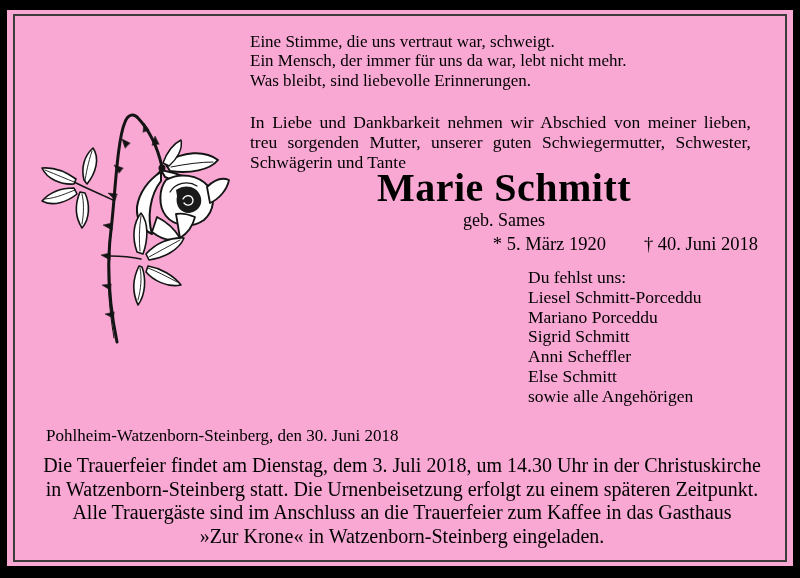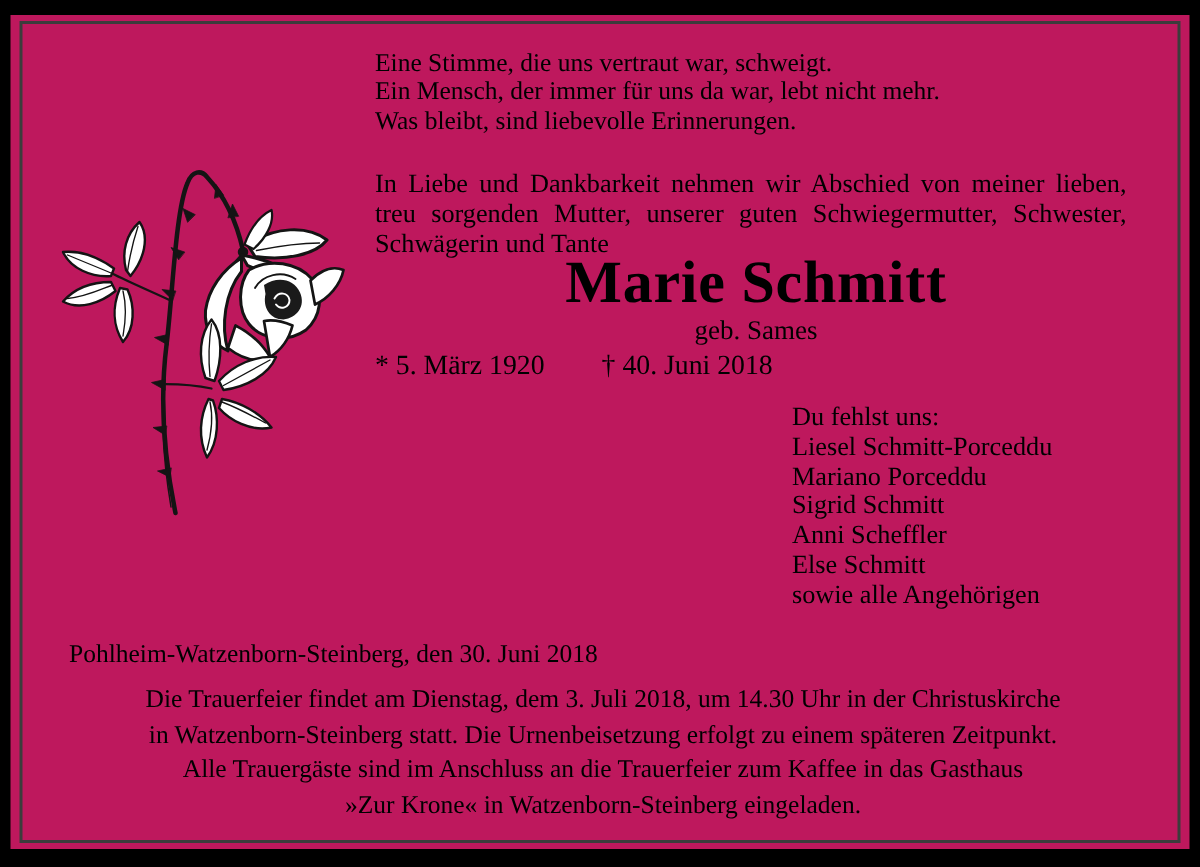--- a/index.html
+++ b/index.html
@@ -4,21 +4,21 @@
 <style>
   html, body {
     margin: 0;
     padding: 0;
     background: #ffffff;
   }
   .page {
     position: relative;
     width: 800px;
     height: 578px;
-    background: #be185d;
+    background: #f9a8d4;
     color: #000000;
     font-family: "Liberation Serif", "DejaVu Serif", serif;
     overflow: hidden;
   }
   
   .frame-outer {
     position: absolute;
     inset: 0;
     border-style: solid;
     border-color: #000000;
@@ -76,21 +76,21 @@
   }
   .maiden {
     font-size: 18px;
     line-height: 20px;
   }
   .dates {
     margin-top: 3px;
     font-size: 18.5px;
     line-height: 22px;
     display: flex;
-    justify-content: flex-start;
+    justify-content: flex-end;
     gap: 38px;
     white-space: nowrap;
   }
   .mourners {
     left: 528px;
     top: 268px;
     font-size: 17.5px;
     line-height: 19.8px;
     white-space: nowrap;
   }
@@ -99,21 +99,21 @@
     top: 427px;
     font-size: 17px;
     line-height: 18px;
     white-space: nowrap;
     text-align: center;
   }
   .footer-block {
     left: 42px;
     width: 720px;
     text-align: center;
-    font-size: 17px;
+    font-size: 20px;
     line-height: 23.5px;
     white-space: nowrap;
   }
   .funeral { top: 454px; }
   .reception { top: 501px; }
 </style>
 </head>
 <body>
 
 <div class="page">

